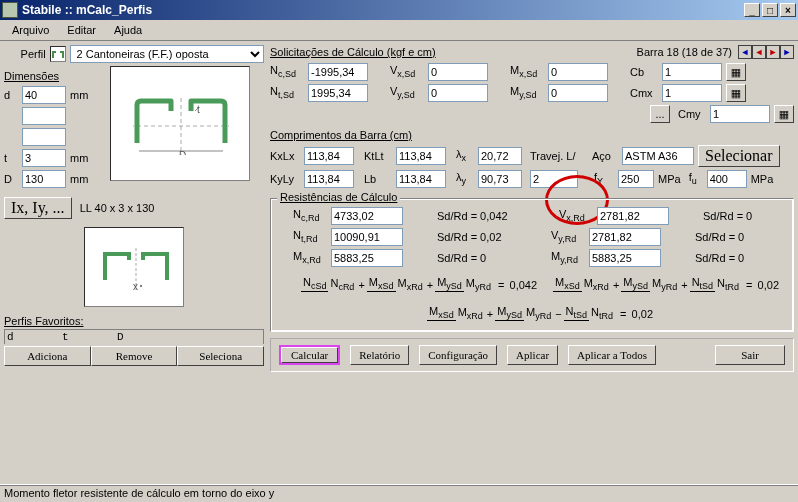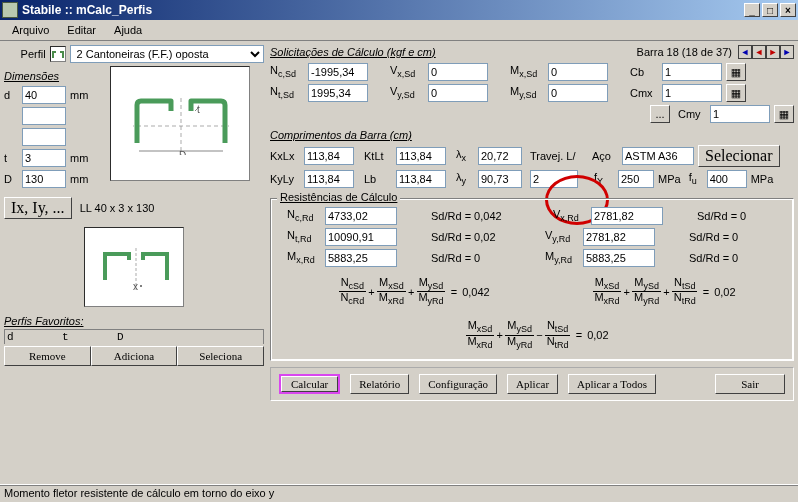--- a/index.html
+++ b/index.html
@@ -54,21 +54,21 @@
   .menuitem { padding: 2px 8px; }
   .content {
     display: flex;
     padding: 4px;
     gap: 6px;
   }
   .left { width: 260px; }
   .right { flex: 1; }
   .row { display: flex; align-items: center; margin-bottom: 3px; gap: 4px; }
   .lbl { display: inline-block; }
-  .underline { text-decoration: underline; font-style: italic; }
+  .underline { text-decoration: underline; }
   select, input[type=text] {
     font-family: Tahoma, Arial; font-size: 11px;
     background: #fff; border: 1px solid #7f9db9;
     padding: 1px 2px; height: 18px;
   }
   .combo { width: 196px; }
   .field { width: 44px; }
   .field-m { width: 60px; }
   .field-l { width: 72px; }
   .readonly { background: #d4d0c8; border: 1px inset #fff; }
@@ -104,21 +104,21 @@
     border: 1px solid #404040;
     display: inline-flex; align-items: center; justify-content: center;
     font-size: 9px; font-weight: bold;
     background: #d4d0c8;
   }
   .navbtn.red { color: #c00000; }
   .navbtn.blue { color: #0000b0; }
   .group {
     border: 1px solid #808080;
     border-top-color: #fff; border-left-color: #fff;
-    padding: 8px 6px 6px 16px;
+    padding: 8px 6px 6px 22px;
     margin-bottom: 6px;
     position: relative;
   }
   .group-inset {
     border: 1px solid #fff;
     border-top-color: #808080; border-left-color: #808080;
     box-shadow: inset 0 0 0 1px #fff;
   }
   .group-title {
     position: absolute;
@@ -133,21 +133,21 @@
     font-family: "Courier New", monospace; font-size: 12px;
   }
   .listrow { padding: 0 2px; white-space: pre; }
   .listrow.sel { background: #0a246a; color: #fff; }
   .eq {
     font-size: 11px;
     text-align: center;
     display: inline-flex; align-items: center; gap: 2px;
   }
   .frac {
-    display: inline-flex; flex-direction: column; align-items: center;
+    display: inline-flex; flex-direction: row; align-items: center;
     line-height: 1.0;
   }
   .frac .num { border-bottom: 1px solid #000; padding: 0 2px; }
   .frac .den { padding: 0 2px; }
   .statusbar {
     position: absolute; bottom: 0; left: 0; right: 0;
     height: 18px; border-top: 1px solid #fff;
     box-shadow: inset 0 1px 0 #808080;
     padding: 2px 4px; font-size: 11px;
     background: #d4d0c8;
@@ -269,22 +269,22 @@
     </div>
 
     <div class="underline" style="margin-bottom:2px">Perfis Favoritos:</div>
     <div style="background:#d4d0c8;border:1px solid #808080;border-bottom:none;display:grid;grid-template-columns:55px 55px 1fr;padding:1px 2px;font-family:'Courier New'">
       <span>d</span>
       <span>t</span>
       <span>D</span>
     </div>
 
     <div style="display:flex;margin-top:2px">
+      <button class="btn" style="flex:1">Adiciona</button>
       <button class="btn" style="flex:1">Remove</button>
-      <button class="btn" style="flex:1">Adiciona</button>
       <button class="btn" style="flex:1">Seleciona</button>
     </div>
   </div>
 
   <div class="right" style="position:relative">
     <div style="display:flex;align-items:center;margin-bottom:4px">
       <span class="underline">Solicitações de Cálculo (kgf e cm)</span>
       <span style="flex:1"></span>
       <span>Barra 18 (18 de 37)</span>
       <span style="width:6px"></span>

